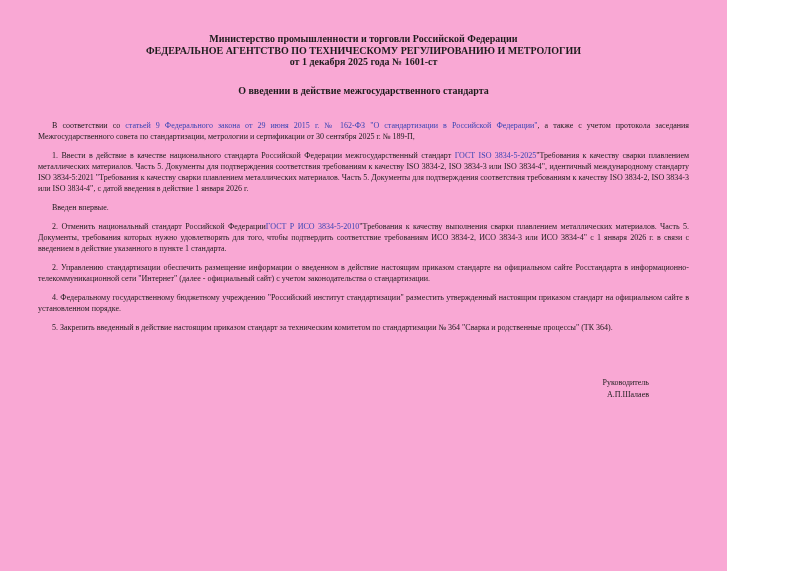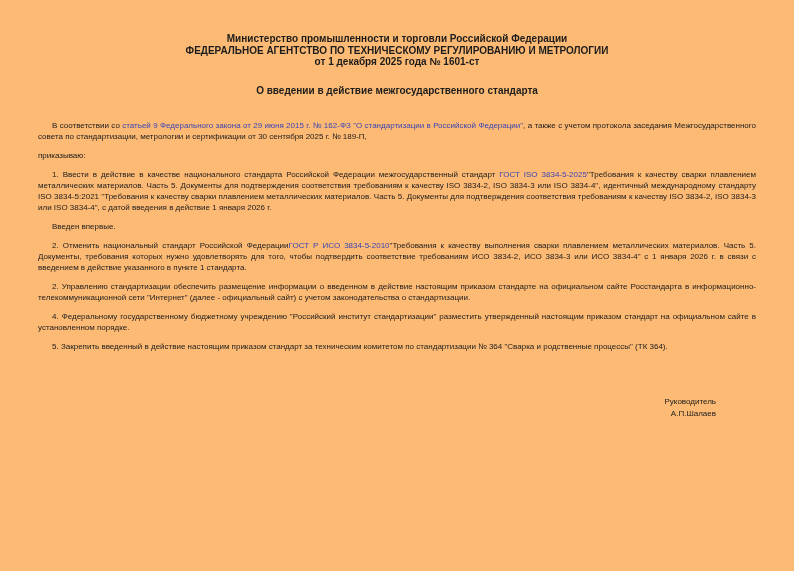--- a/index.html
+++ b/index.html
@@ -1,21 +1,21 @@
 <!DOCTYPE html>
 <html><head>
 <meta charset="utf-8">
 <style>
   html, body { margin: 0; padding: 0; }
   .page {
     position: relative;
-    width: 794px;
+    width: 727px;
     height: 571px;
-    background: #fdba74;
-    font-family: Liberation Sans, sans-serif;
+    background: #f9a8d4;
+    font-family: Liberation Serif, serif;
     color: #1c1c1c;
     overflow: hidden;
     box-sizing: border-box;
   }
   .doc-header {
     padding-top: 33px;
     text-align: center;
     font-weight: bold;
     font-size: 10px;
     line-height: 11.5px;
@@ -57,21 +57,20 @@
     <div class="h-line1">Министерство промышленности и торговли Российской Федерации</div>
     <div class="h-line2">ФЕДЕРАЛЬНОЕ АГЕНТСТВО ПО ТЕХНИЧЕСКОМУ РЕГУЛИРОВАНИЮ И МЕТРОЛОГИИ</div>
     <div class="h-date">от 1 декабря 2025 года № 1601-ст</div>
     <div class="h-subject">О введении в действие межгосударственного стандарта</div>
   </div>
 
   <div class="doc-body">
 
     <p><span>В соответствии со </span><span class="doc-link">статьей 9 Федерального закона от 29 июня 2015 г. № 162-ФЗ "О стандартизации в Российской Федерации"</span><span>, а также с учетом протокола заседания Межгосударственного совета по стандартизации, метрологии и сертификации от 30 сентября 2025 г. № 189-П,</span></p>
 
-    <p class="no-indent">приказываю:</p>
 
     <p><span>1. Ввести в действие в качестве национального стандарта Российской Федерации межгосударственный стандарт </span><span class="doc-link">ГОСТ ISO 3834-5-2025</span><span>"Требования к качеству сварки плавлением металлических материалов. Часть 5. Документы для подтверждения соответствия требованиям к качеству ISO 3834-2, ISO 3834-3 или ISO 3834-4", идентичный международному стандарту ISO 3834-5:2021 "Требования к качеству сварки плавлением металлических материалов. Часть 5. Документы для подтверждения соответствия требованиям к качеству ISO 3834-2, ISO 3834-3 или ISO 3834-4", с датой введения в действие 1 января 2026 г.</span></p>
 
     <p>Введен впервые.</p>
 
     <p><span>2. Отменить национальный стандарт Российской Федерации</span><span class="doc-link">ГОСТ Р ИСО 3834-5-2010</span><span>"Требования к качеству выполнения сварки плавлением металлических материалов. Часть 5. Документы, требования которых нужно удовлетворять для того, чтобы подтвердить соответствие требованиям ИСО 3834-2, ИСО 3834-3 или ИСО 3834-4" с 1 января 2026 г. в связи с введением в действие указанного в пункте 1 стандарта.</span></p>
 
     <p>2. Управлению стандартизации обеспечить размещение информации о введенном в действие настоящим приказом стандарте на официальном сайте Росстандарта в информационно-телекоммуникационной сети "Интернет" (далее - официальный сайт) с учетом законодательства о стандартизации.</p>
 
     <p>4. Федеральному государственному бюджетному учреждению "Российский институт стандартизации" разместить утвержденный настоящим приказом стандарт на официальном сайте в установленном порядке.</p>

